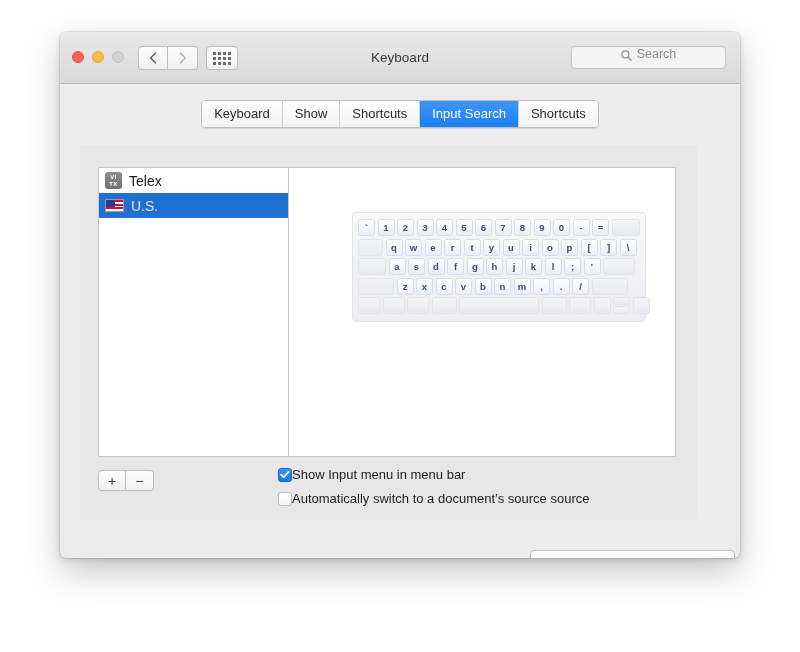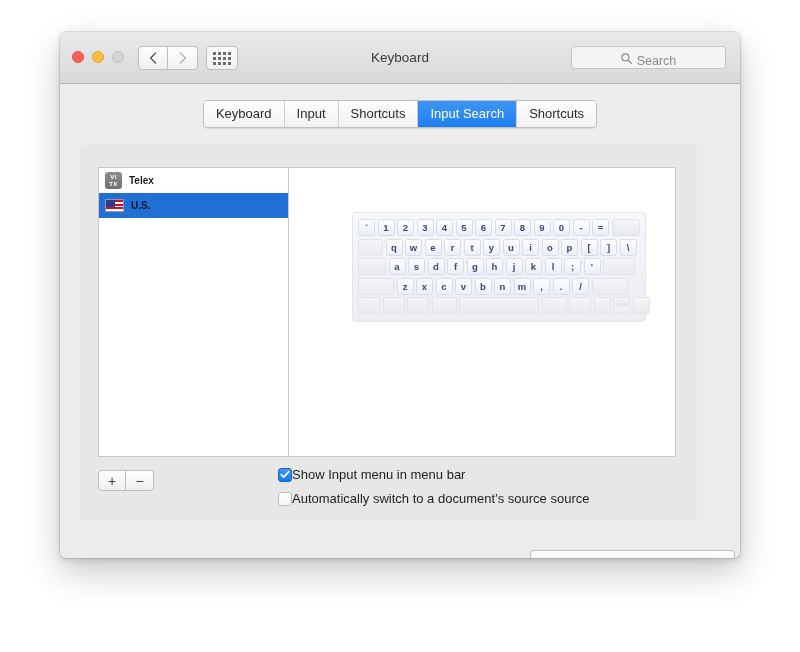--- a/index.html
+++ b/index.html
@@ -115,21 +115,21 @@
     position: absolute;
     right: 14px;
     top: 14px;
     width: 155px;
     height: 23px;
     background: #f4f4f4;
     border: 1px solid #c5c5c5;
     border-radius: 4px;
     box-sizing: border-box;
     display: flex;
-    align-items: flex-end;
+    align-items: flex-start;
     justify-content: center;
     gap: 5px;
   }
   .searchfield .sicon { display: block; }
   .searchfield .sph {
     font-size: 12.5px;
     color: #8b8b8b;
   }
 
   
@@ -202,25 +202,24 @@
   .srcrow {
     display: flex;
     align-items: center;
     height: 25px;
     padding-left: 6px;
     gap: 7px;
     box-sizing: border-box;
   }
   .srcrow.selected { background: #1f6fd5; }
   .srcrow .label {
-    font-size: 10px;
+    font-size: 14px;
     color: #1c1c1c;
-    font-weight: bold;
-  }
-  .srcrow.selected .label { color: #0f172a; }
+  }
+  .srcrow.selected .label { color: #e5e5e5; }
 
   .icon-telex {
     width: 17px; height: 17px;
     border-radius: 3px;
     background: linear-gradient(to bottom, #8d8d8d, #717171);
     color: #ffffff;
     font-size: 6px;
     font-weight: bold;
     display: flex;
     flex-direction: column;
@@ -455,21 +454,21 @@
             <line x1="7.1" y1="7.1" x2="10.2" y2="10.2" stroke="#8b8b8b" stroke-width="1.3" stroke-linecap="round"></line>
           </svg>
         </span>
         <span class="sph">Search</span>
       </div>
     </div>
 
     <div class="tabwrap">
       <div class="tabs">
         <div class="tab">Keyboard</div>
-        <div class="tab">Input</div>
+        <div class="tab">Show</div>
         <div class="tab">Shortcuts</div>
         <div class="tab active">Input Search</div>
         <div class="tab">Shortcuts</div>
       </div>
     </div>
 
     <div class="panel">
 
       <div class="listbox">
 

